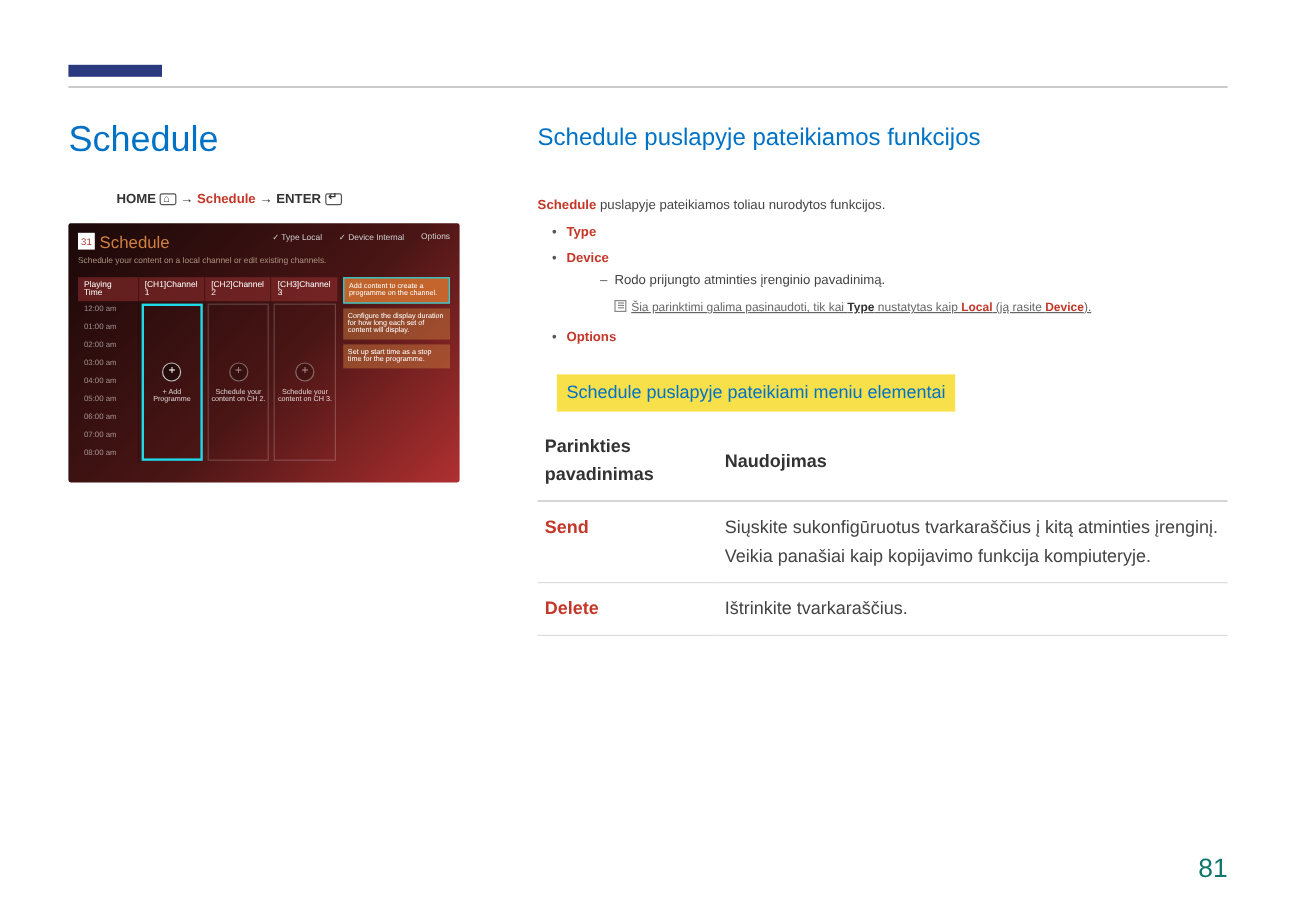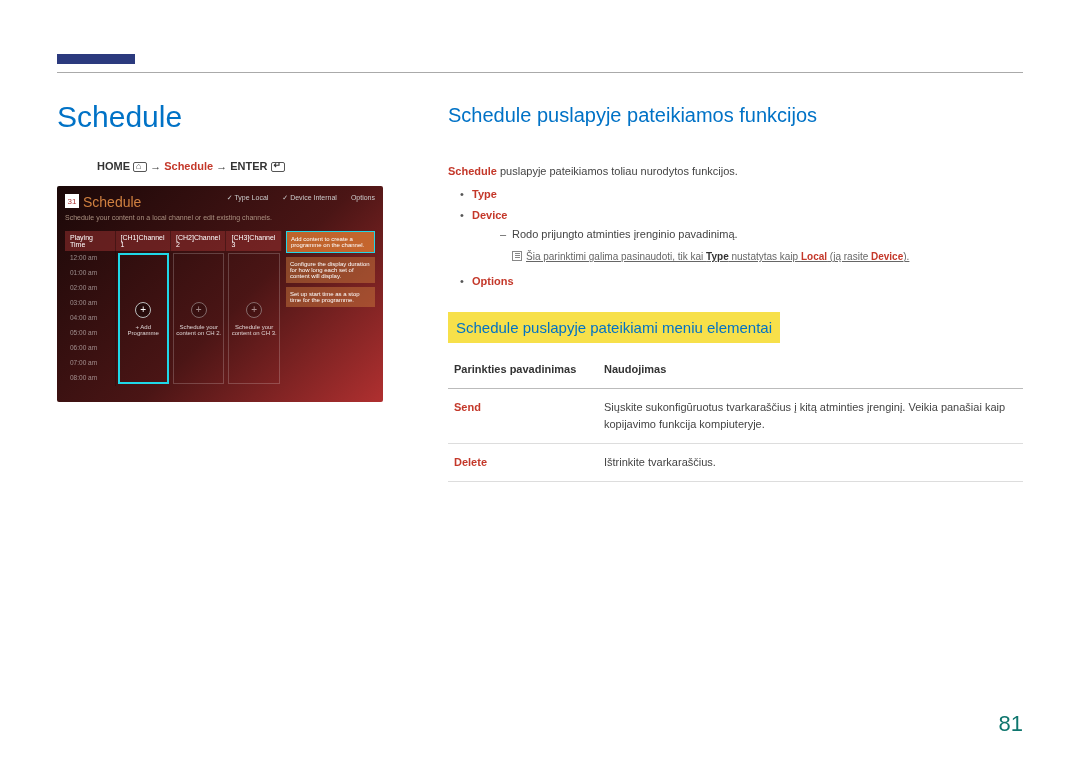--- a/index.html
+++ b/index.html
@@ -136,26 +136,26 @@
   }
   .note-icon::after { content:""; position:absolute; left:2px; top:1px; width:5px; height:1px; background:#888; box-shadow: 0 2px 0 #888, 0 4px 0 #888; }
   .note-line { font-size:10px; color:#666; padding-left:40px; margin:4px 0 8px;text-decoration:underline; }
   .h3 {
     background: #f7e04a;
     color: #0072c6;
     font-size: 15px;
     font-weight: 500;
     padding: 4px 8px;
     display: inline-block;
-    margin: 12px 0 8px;
+    margin: 12px 16px 8px;
   }
   table.opt {
     width: 100%;
     border-collapse: collapse;
-    font-size: 11px;
+    font-size: 15px;
   }
   table.opt th {
     text-align: left;
     font-weight: bold;
     color: #333;
     padding: 10px 6px;
     border-bottom: 1px solid #bbb;
   }
   table.opt th:first-child { width: 150px; }
   table.opt td {

